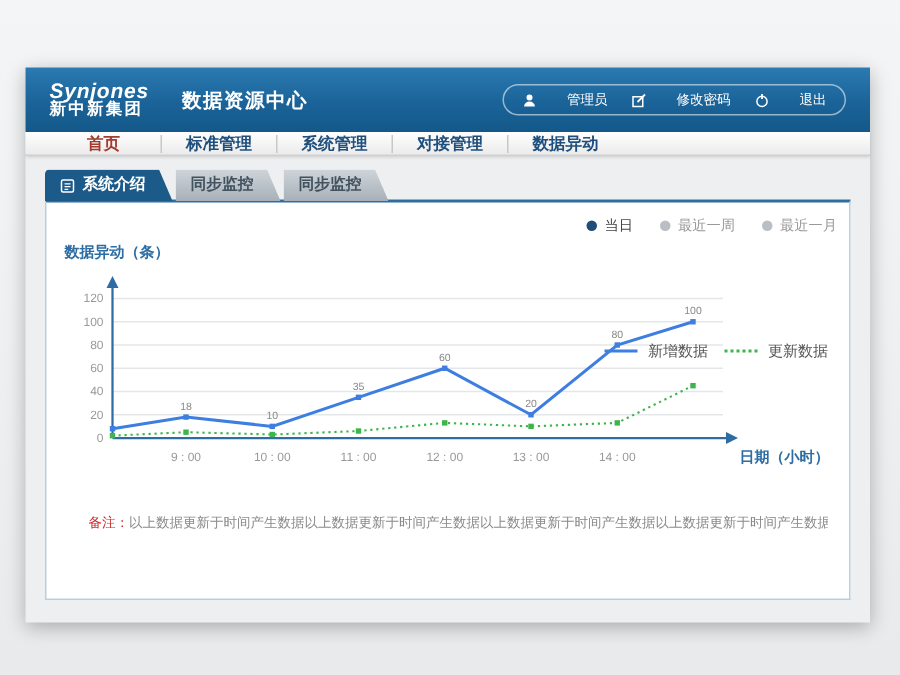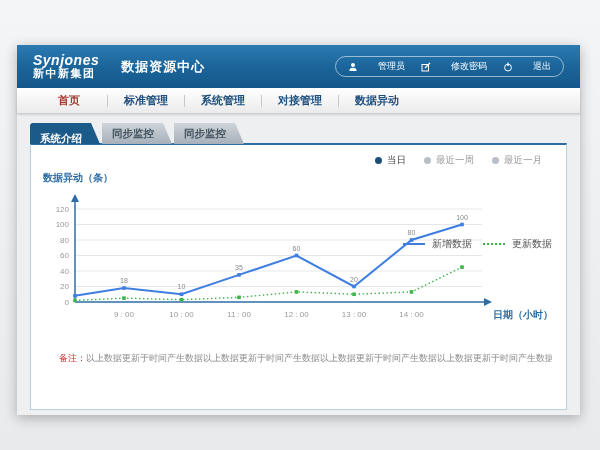--- a/index.html
+++ b/index.html
@@ -13,38 +13,38 @@
          display:flex; align-items:center; }
   .logo { margin-left:16px; text-align:left; color:#fff; line-height:1.05; }
   .logo .l1 { font-style:italic; font-weight:bold; font-size:14px; letter-spacing:.5px; }
   .logo .l2 { font-weight:bold; font-size:11px; letter-spacing:1.5px; }
   .apptitle { margin-left:22px; color:#fff; font-size:13px; font-weight:bold; letter-spacing:1px; }
   .userpill { margin-left:auto; margin-right:16px; height:21px; border:1px solid rgba(255,255,255,.55);
               border-radius:11px; display:flex; align-items:center; padding:0 12px; gap:16px; }
   .uitem { display:flex; align-items:center; gap:20px; color:#fff; font-size:9px; cursor:pointer; }
 
   
-  .nav { height:26px; background:linear-gradient(#ffffff,#ebebeb); border-bottom:1px solid #cfcfcf;
+  .nav { height:16px; background:linear-gradient(#ffffff,#ebebeb); border-bottom:1px solid #cfcfcf;
          box-shadow:0 1px 2px rgba(0,0,0,.12); display:flex; align-items:center; padding-left:14px; position:relative; z-index:2; }
   .nitem { width:76px; text-align:center; font-size:11px; font-weight:bold; color:#1e4f7d; cursor:pointer; }
   .nitem.active { color:#a23c2e; }
   .ndiv { width:1px; height:12px; background:#c8c8c8; }
 
   
   .content { position:relative; height:301px; }
   .tabs { position:absolute; top:9px; left:13px; display:flex; z-index:1; }
   .tab { height:21px; line-height:21px; font-size:10.5px; font-weight:bold; padding:0 18px 0 10px;
-         clip-path:polygon(0 0,calc(100% - 9px) 0,100% 100%,0 100%); cursor:pointer;flex-direction:column; }
+         clip-path:polygon(0 0,calc(100% - 9px) 0,100% 100%,0 100%); cursor:pointer; }
   .tab.active { background:#1c5a8a; color:#fff; display:flex; align-items:center; gap:5px; border-top-left-radius:3px; }
   .tab.inactive { background:linear-gradient(#ced4d9,#a7b0b9); color:#42525f; margin-left:2px; }
 
   .panel { position:absolute; left:13px; right:13px; top:29px; bottom:5px; background:#fff;
            border:1px solid #b9cfe0; border-top:2px solid #2e6da4; }
 
-  .radios { position:absolute; top:9px; right:24px; display:flex; gap:18px; align-items:center; }
+  .radios { position:absolute; top:9px; right:8px; display:flex; gap:18px; align-items:center; }
   .radio { display:flex; align-items:center; gap:5px; font-size:9.5px; color:#999; cursor:pointer; }
   .radio .dot { width:7px; height:7px; border-radius:50%; background:#b9bfc4; }
   .radio.sel { color:#444; }
   .radio.sel .dot { background:#1f4e79; }
 
   .ylabel { position:absolute; top:26px; left:12px; font-size:10px; font-weight:bold; color:#2e6da4; }
   #chart { position:absolute; top:42px; left:14px; }
   .tickt { font-size:8px; fill:#999; }
   .ptlab { font-size:7px; fill:#888; }
   .xtitle { font-size:10px; font-weight:bold; fill:#2e6da4; }

